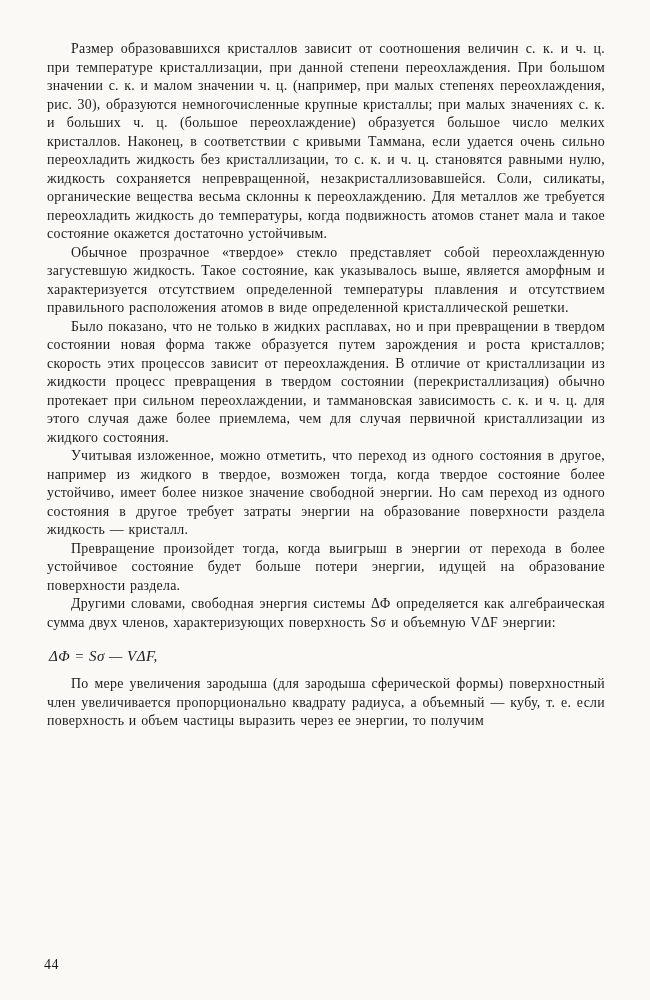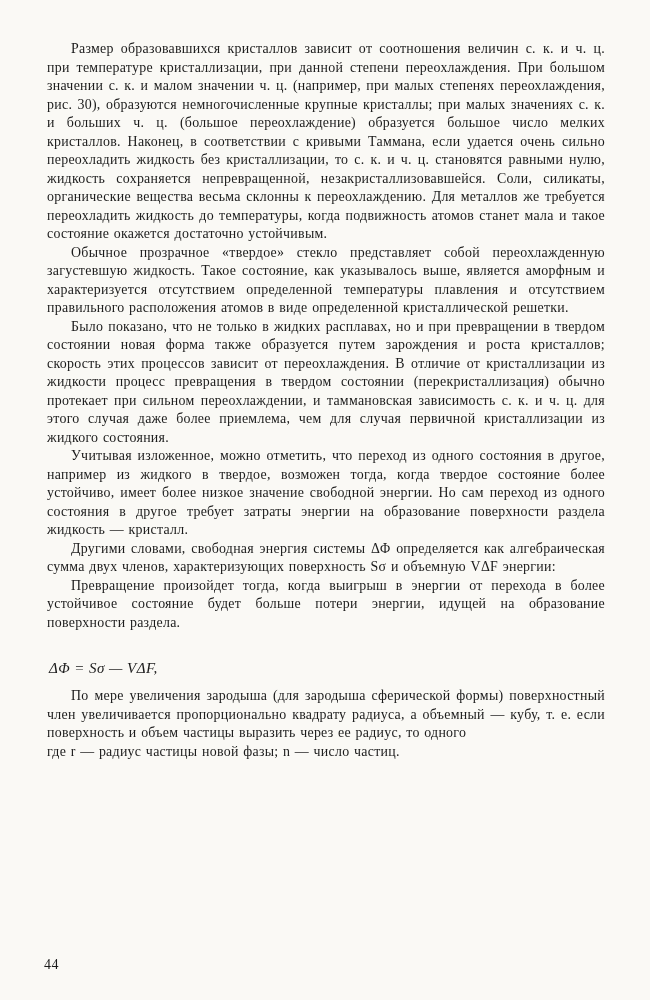--- a/index.html
+++ b/index.html
@@ -24,21 +24,21 @@
     font-size: 13.9px;
     line-height: 18.5px;
     text-align: justify;
     letter-spacing: 0.02em;
     word-spacing: 0.06em;
   }
   .text-block p.indent {
     text-indent: 24px;
   }
   .formula {
-    margin: 26px 0 9px 2px;
+    margin: 14px 0 9px 2px;
     font-size: 15px;
     line-height: 20px;
   }
   .math {
     font-style: italic;
     letter-spacing: 0.03em;
   }
   sup {
     font-style: italic;
     font-size: 10px;
@@ -77,25 +77,24 @@
 </style>
 </head>
 <body>
 
 <div class="page">
   <main class="text-block">
     <p class="indent">Размер образовавшихся кристаллов зависит от соотношения величин с. к. и ч. ц. при температуре кристаллизации, при данной степени переохлаждения. При большом значении с. к. и малом значении ч. ц. (например, при малых степенях переохлаждения, рис. 30), образуются немногочисленные крупные кристаллы; при малых значениях с. к. и больших ч. ц. (большое переохлаждение) образуется большое число мелких кристаллов. Наконец, в соответствии с кривыми Таммана, если удается очень сильно переохладить жидкость без кристаллизации, то с. к. и ч. ц. становятся равными нулю, жидкость сохраняется непревращенной, незакристаллизовавшейся. Соли, силикаты, органические вещества весьма склонны к переохлаждению. Для металлов же требуется переохладить жидкость до температуры, когда подвижность атомов станет мала и такое состояние окажется достаточно устойчивым.</p>
     <p class="indent">Обычное прозрачное «твердое» стекло представляет собой переохлажденную загустевшую жидкость. Такое состояние, как указывалось выше, является аморфным и характеризуется отсутствием определенной температуры плавления и отсутствием правильного расположения атомов в виде определенной кристаллической решетки.</p>
     <p class="indent">Было показано, что не только в жидких расплавах, но и при превращении в твердом состоянии новая форма также образуется путем зарождения и роста кристаллов; скорость этих процессов зависит от переохлаждения. В отличие от кристаллизации из жидкости процесс превращения в твердом состоянии (перекристаллизация) обычно протекает при сильном переохлаждении, и таммановская зависимость с. к. и ч. ц. для этого случая даже более приемлема, чем для случая первичной кристаллизации из жидкого состояния.</p>
     <p class="indent">Учитывая изложенное, можно отметить, что переход из одного состояния в другое, например из жидкого в твердое, возможен тогда, когда твердое состояние более устойчиво, имеет более низкое значение свободной энергии. Но сам переход из одного состояния в другое требует затраты энергии на образование поверхности раздела жидкость — кристалл.</p>
+    <p class="indent">Превращение произойдет тогда, когда выигрыш в энергии от перехода в более устойчивое состояние будет больше потери энергии, идущей на образование поверхности раздела.</p>
     <p class="indent">Другими словами, свободная энергия системы ΔΦ определяется как алгебраическая сумма двух членов, характеризующих поверхность Sσ и объемную VΔF энергии:</p>
-    <p class="indent">Превращение произойдет тогда, когда выигрыш в энергии от перехода в более устойчивое состояние будет больше потери энергии, идущей на образование поверхности раздела.</p>
 
     <div class="formula"><span class="math">ΔΦ = Sσ — VΔF,</span></div>
 
-    <p class="indent">По мере увеличения зародыша (для зародыша сферической формы) поверхностный член увеличивается пропорционально квадрату радиуса, а объемный — кубу, т. е. если поверхность и объем частицы выразить через ее радиус, то одного</p>
+    <p class="indent">По мере увеличения зародыша (для зародыша сферической формы) поверхностный член увеличивается пропорционально квадрату радиуса, а объемный — кубу, т. е. если поверхность и объем частицы выразить через ее энергии, то получим</p>
 
 
-    <p>где r — радиус частицы новой фазы; n — число частиц.</p>
   </main>
 
   <div class="page-number">44</div>
 </div>
 
 </body></html>

